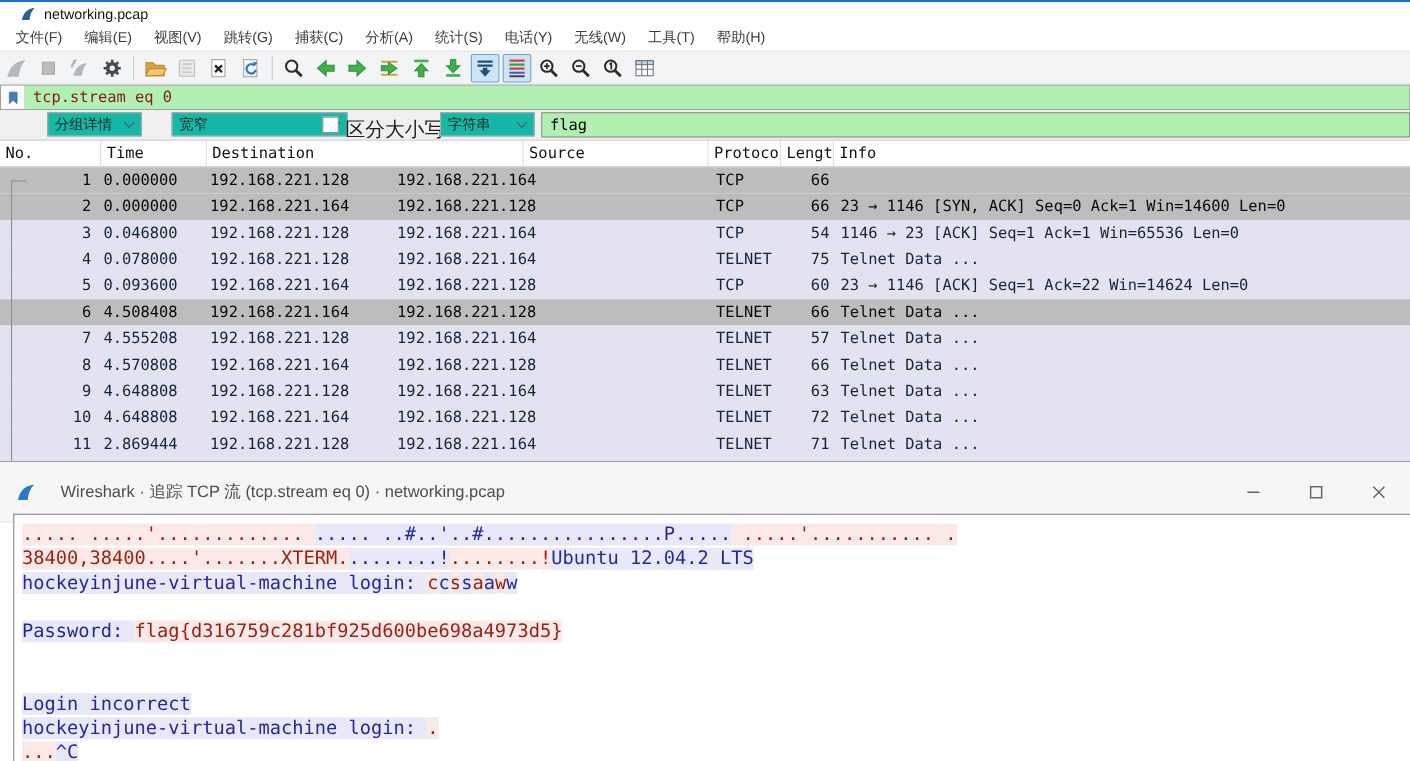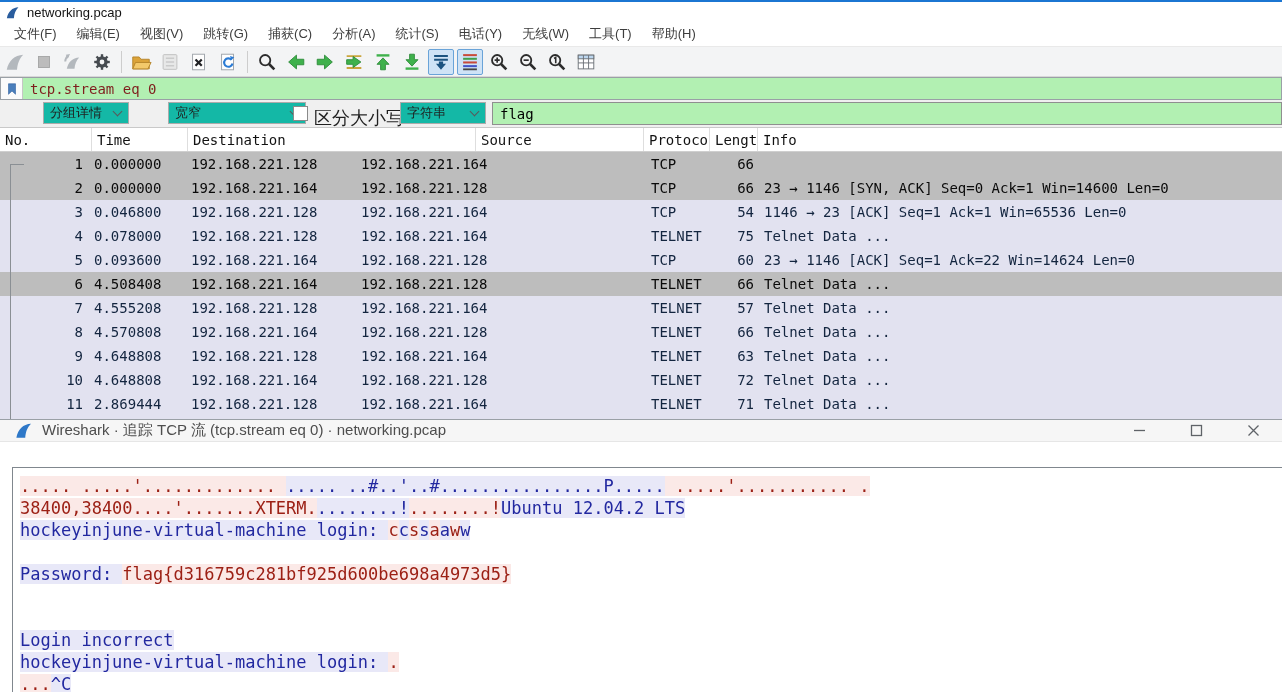--- a/index.html
+++ b/index.html
@@ -5,21 +5,21 @@
   :root{
     --mono:"DejaVu Sans Mono","Liberation Mono",monospace;
     --sans:"Liberation Sans","DejaVu Sans",sans-serif;
   }
   *{box-sizing:border-box}
   body{margin:0;background:#888}
   .screen{position:relative;width:1282px;height:692px;background:#fff;overflow:hidden;font-family:var(--sans)}
   .top-accent{position:absolute;top:0;left:0;right:0;height:2px;background:var(--accent-top,#1b76d2)}
 
   
-  .titlebar{position:absolute;top:2px;left:0;right:0;height:20px;background:#fff;display:flex;align-items:center;padding-left:5px;gap:7px}
+  .titlebar{position:absolute;top:2px;left:0;right:0;height:20px;background:#fff;display:flex;align-items:center;padding-left:18px;gap:7px}
   .titlebar .title{font-size:13px;color:#141414}
 
   
   .menubar{position:absolute;top:22px;left:0;right:0;height:24px;background:#fff;display:flex;align-items:flex-end;padding-left:4px}
   .menu-item{font-size:13px;color:#3d3d3d;padding:3px 10px;cursor:default;white-space:nowrap}
 
   
   .toolbar{position:absolute;top:46px;left:0;right:0;height:31px;background:#f3f4f5;border-top:1px solid #e9e9e9;border-bottom:1px solid #d8d8d8;display:flex;align-items:center;padding-left:2px;gap:3px}
   .tb-btn{width:26px;height:26px;display:flex;align-items:center;justify-content:center;border:1px solid transparent;border-radius:2px;flex:none}
   .tb-btn.toggled{background:var(--toggled-btn-bg,#cfe3f6);border-color:var(--toggled-btn-border,#69a3d8)}
@@ -29,21 +29,21 @@
   
   .filterbar{position:absolute;top:77px;left:0;right:0;height:23px;display:flex;border:1px solid #9aa0a6;background:#fdfdfd}
   .bookmark-box{width:22px;display:flex;align-items:center;justify-content:center;background:#fbfbfb;border-right:1px solid #c6c6c6;flex:none}
   .filter-input{flex:1;border:none;outline:none;background:var(--filter-valid-bg,#b2f0b2);font:14px var(--mono);color:#7f1d1d;padding:0 7px}
 
   
   .findbar{position:absolute;top:100px;left:0;right:0;height:28px;background:#f0f0f0;border-bottom:1px solid #c9c9c9}
   .dropdown{position:absolute;top:2px;height:22px;background:#14b8a6;border:1px solid #ababab;display:flex;align-items:center;justify-content:space-between;padding:0 6px;font-size:13px;color:#1f1f1f;cursor:default}
   .dd-chev{width:7px;height:7px;border-right:1.5px solid #5a5a5a;border-bottom:1.5px solid #5a5a5a;transform:rotate(45deg);margin:-3px 1px 0 8px;flex:none}
   .dd-search-in{left:43px;width:86px}
-  .dd-charwidth{left:168px;width:138px}
+  .dd-charwidth{left:156px;width:160px}
   .find-checkbox{position:absolute;left:293px;top:6px;width:15px;height:15px;background:#fff;border:1px solid #8a8a8a}
   .cb-label{position:absolute;left:314px;top:6px;font-size:18px;color:#1f1f1f}
   .dd-type{left:400px;width:86px}
   .find-input{position:absolute;left:492px;top:2px;right:0;height:23px;border:1px solid #8f8f8f;background:var(--filter-valid-bg,#b2f0b2);font:14px var(--mono);color:#000;padding:0 7px;outline:none}
 
   
   .packet-list{position:absolute;top:128px;left:0;right:0;height:291px;background:#fff;overflow:hidden}
   .plist-header{display:flex;height:24px;background:#fff;border-bottom:1px solid #cfcfcf}
   .ph-cell{font:14px var(--mono);color:#121212;display:flex;align-items:center;padding-left:5px;border-right:1px solid #dedede;overflow:hidden;white-space:pre}
   .ph-cell:last-child{border-right:none}
@@ -58,21 +58,21 @@
   .pc.w2{padding-left:3px}
   .pc.w3{padding-left:5px}
   .pc.w4{padding-left:7px}
   .pc.w5{text-align:right;padding-right:4px}
   .pc.w6{padding-left:6px}
   .tree-v{position:absolute;left:10px;top:36px;bottom:0;width:1px;background:#8a8f94}
   .tree-h{position:absolute;left:10px;top:36px;width:14px;height:1px;background:#8a8f94}
 
   
   .dialog{position:absolute;top:419px;left:0;right:0;bottom:0;background:#fff;border-top:1px solid #9aa0a6}
-  .dlg-titlebar{height:22px;display:flex;align-items:center;background:#f6f6f6;border-bottom:1px solid #e6e6e6;padding-left:14px;gap:9px}
+  .dlg-titlebar{height:55px;display:flex;align-items:center;background:#f6f6f6;border-bottom:1px solid #e6e6e6;padding-left:14px;gap:22px}
   .dlg-title-text{font-size:15px;color:#4d4d4d;white-space:nowrap}
   .dlg-controls{margin-left:auto;display:flex;height:100%}
   .dlg-btn{width:57px;height:100%;display:flex;align-items:center;justify-content:center}
   .stream-box{position:absolute;left:12px;top:47px;right:-2px;bottom:-2px;border:1px solid #80878e;background:#fff;padding:7px 0 0 7px;overflow:hidden}
   .sline{font:17px/22px var(--mono);height:22px;white-space:pre}
   .seg-client{color:var(--client-text,#9c2015);background:var(--client-bg,#fbe9e7)}
   .seg-server{color:var(--server-text,#2228a0);background:var(--server-bg,#e8e8f8)}
 </style>
 </head>
 <body>

